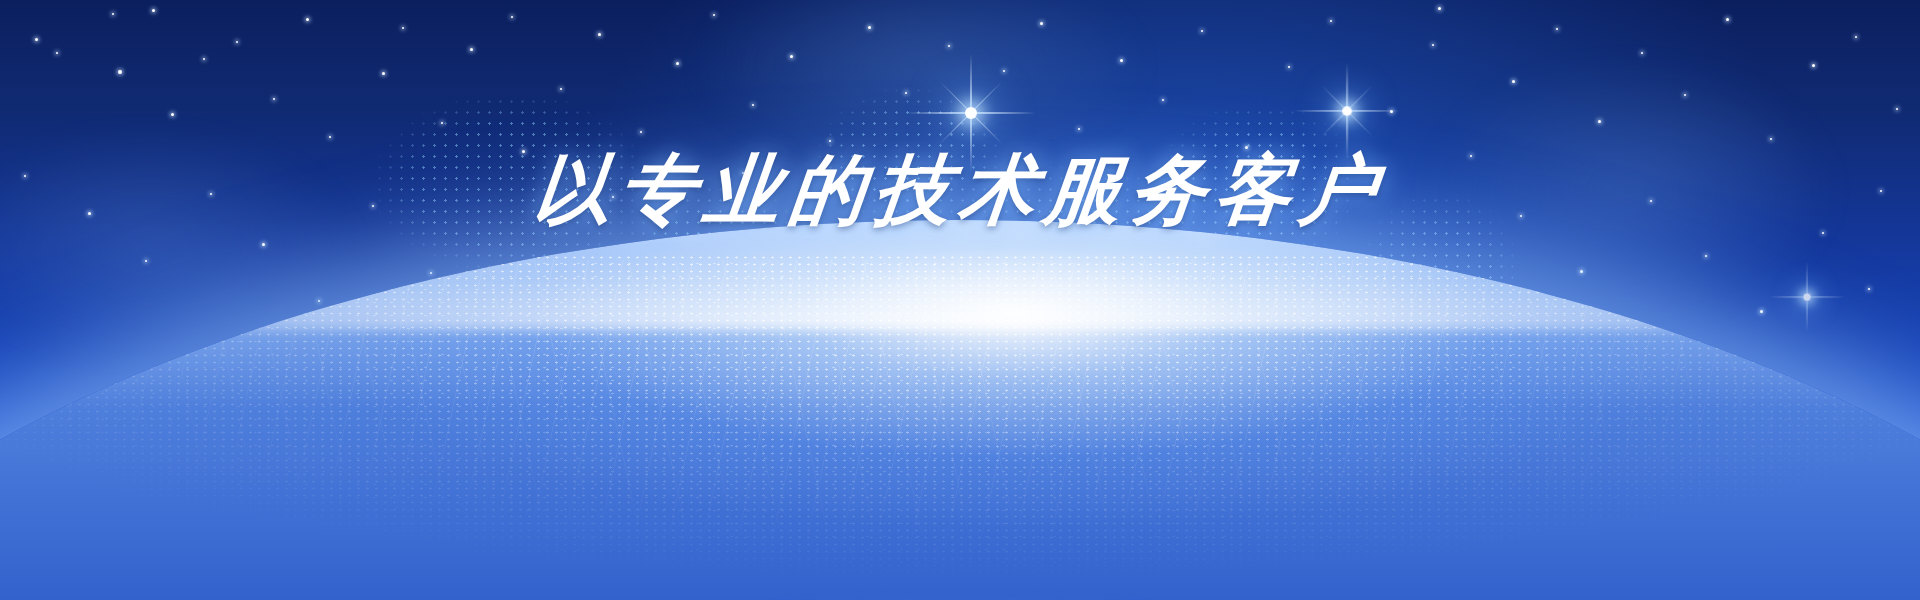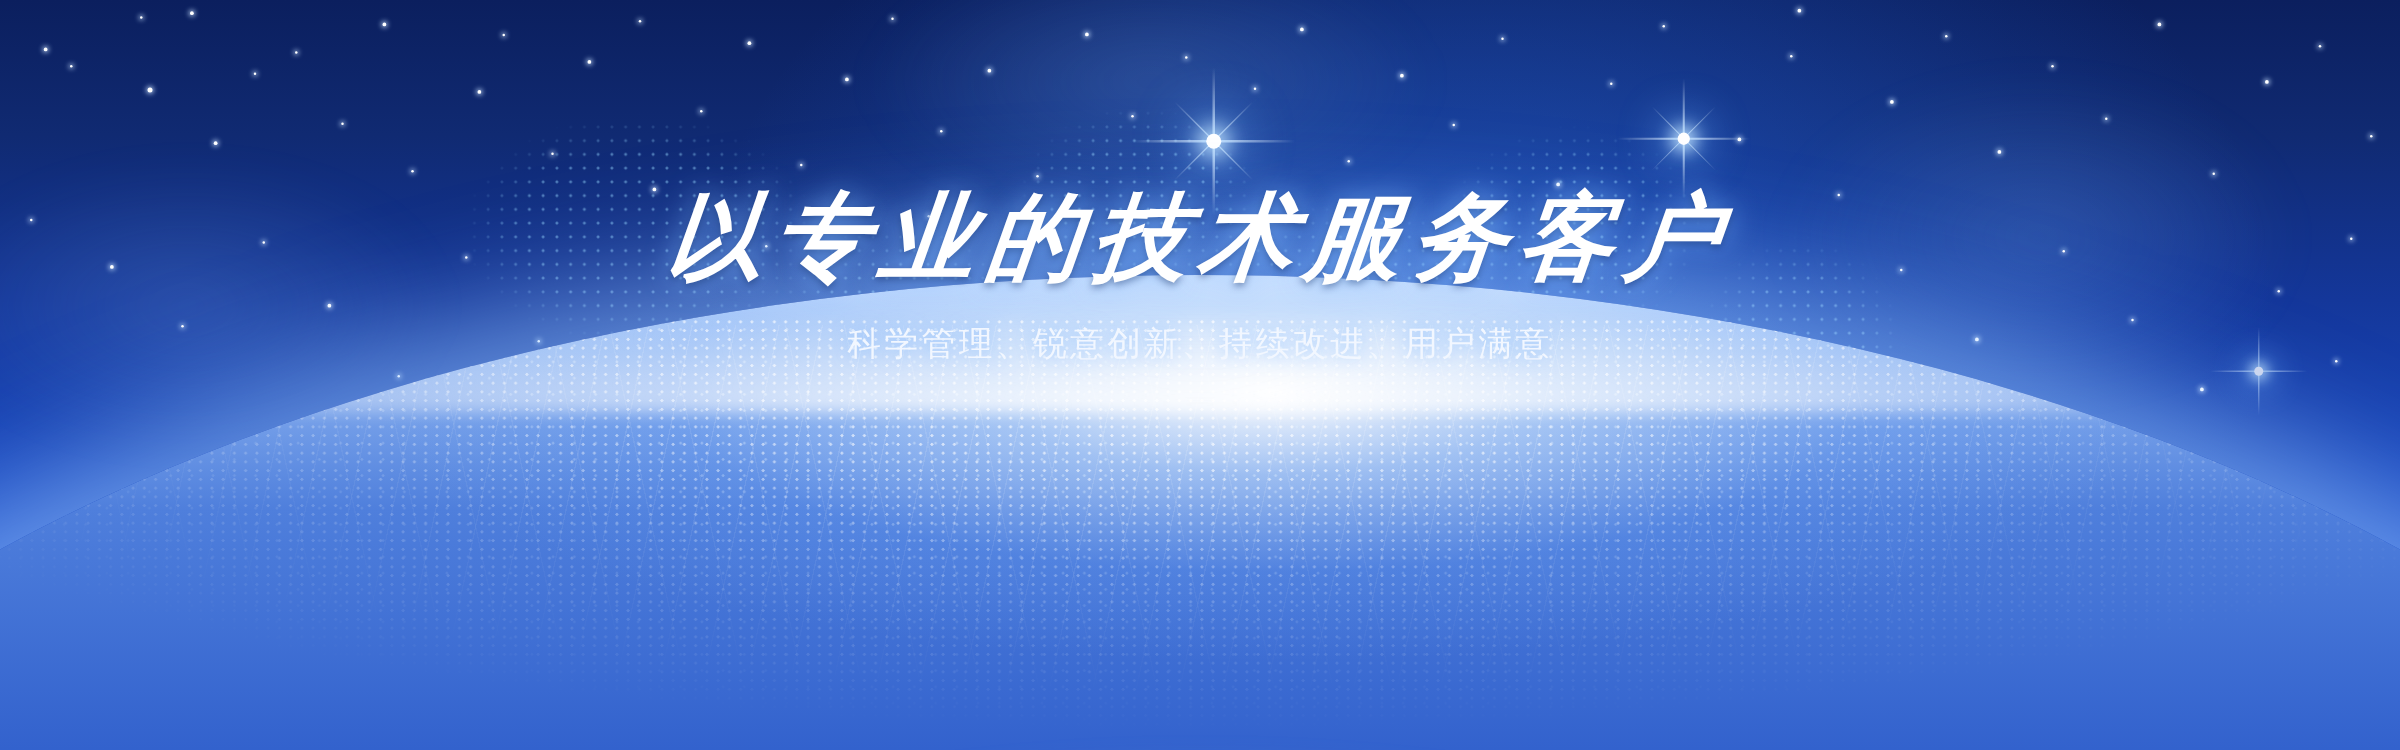--- a/index.html
+++ b/index.html
@@ -271,16 +271,15 @@
   </div>
 
   <div class="earth">
     <div class="citygrid"></div>
     <div class="citylights"></div>
     <div class="horizon-glow"></div>
   </div>
 
   <div class="copy">
     <h1 class="headline">以专业的技术服务客户</h1>
-    <p class="subtitle">科学管理、锐意创新、持续改进、用户满意</p>
   </div>
 
 </div>
 
 </body></html>

